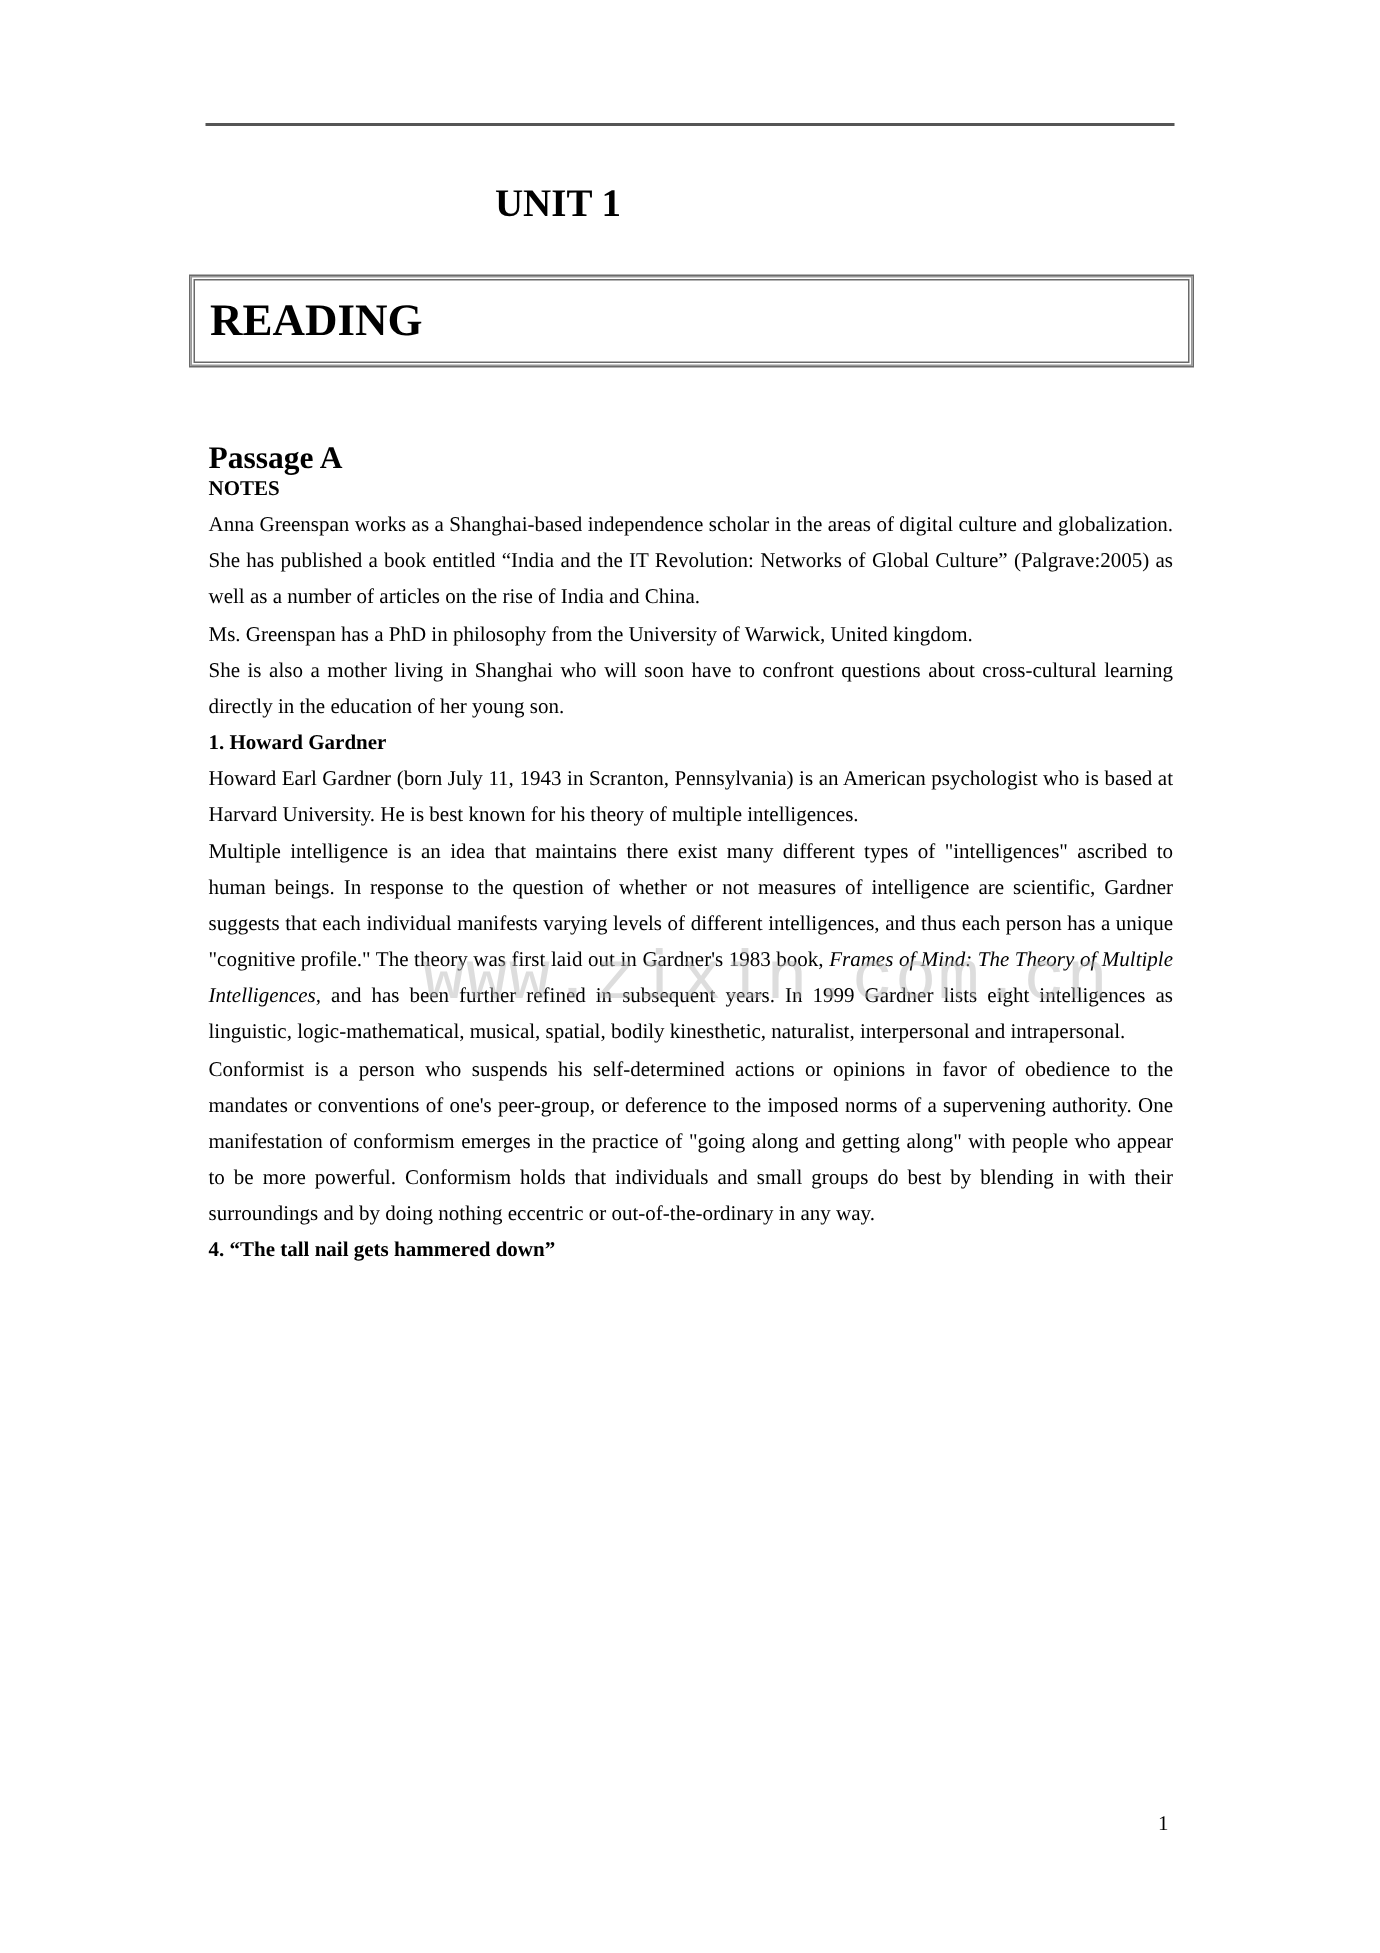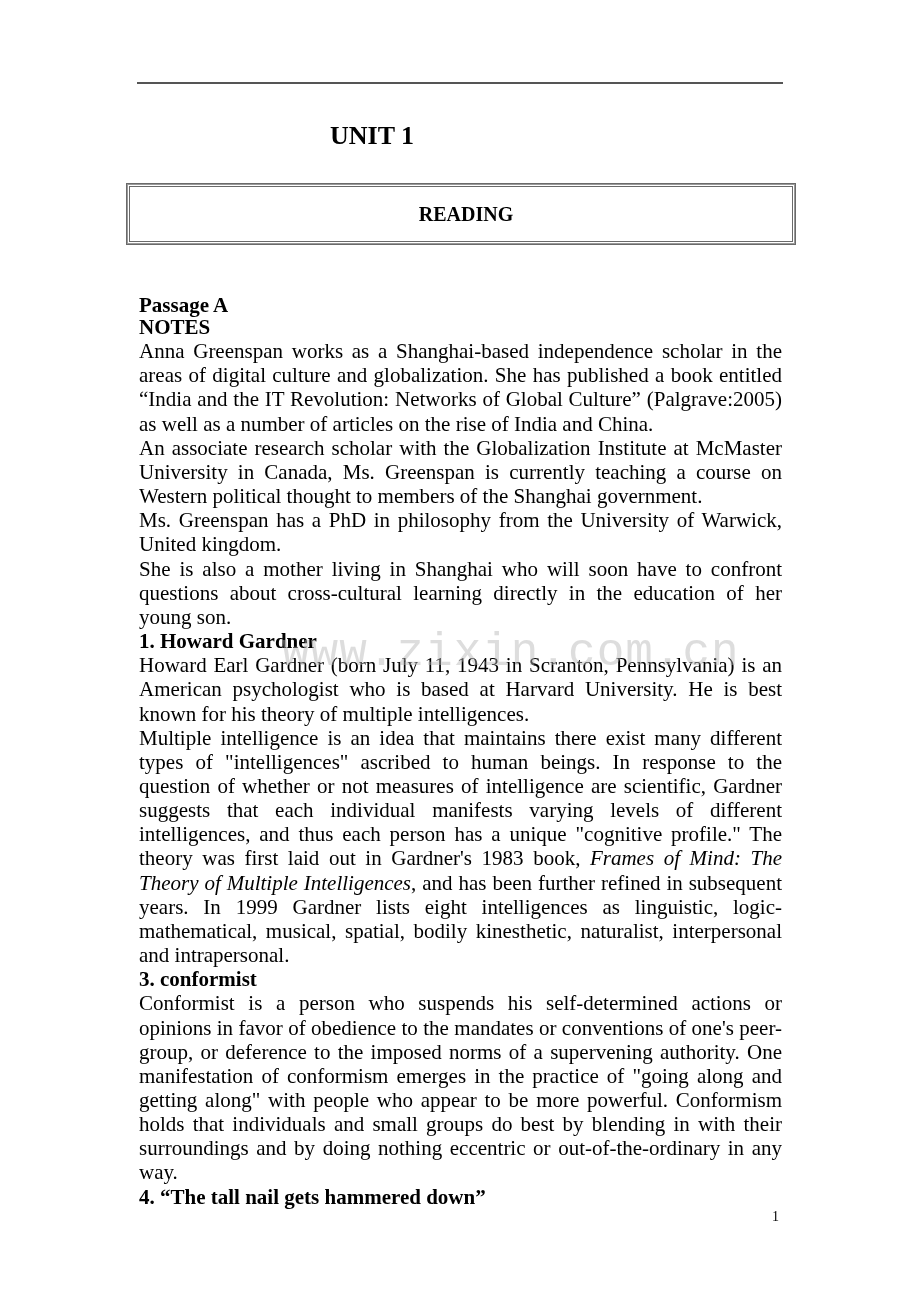--- a/index.html
+++ b/index.html
@@ -4,26 +4,26 @@
 <style>
   html, body { margin: 0; padding: 0; background: #ffffff; }
   body { width: 920px; height: 1302px; position: relative; overflow: hidden;
          font-family: "Liberation Serif", "DejaVu Serif", serif; color: #000; }
   .top-rule { position: absolute; left: 137px; top: 82px; width: 646px; height: 0;
               border-top: 2px solid #555; }
   .unit-title { position: absolute; left: 0; width: 744px; top: 118px; text-align: center;
                 font-weight: bold; font-size: 26px; line-height: 36px; }
   .reading-box { position: absolute; left: 126px; top: 183px; width: 662px; height: 54px;
                  border: 4px double #6a6a6a; outline: 1px solid #999; outline-offset: -2px; }
-  .reading-box .label { display: block; text-align: center; font-weight: bold; font-size: 20px;
+  .reading-box .label { display: block; font-weight: bold; font-size: 30px;
                         line-height: 54px; padding-left: 10px; }
   .passage-title { position: absolute; left: 139px; top: 291px; font-weight: bold;
                    font-size: 21px; line-height: 28px; }
   .content { position: absolute; left: 139px; top: 315px; width: 643px;
-             font-size: 21px; line-height: 24.15px; }
+             font-size: 14px; line-height: 24.15px; }
   .content p { margin: 0; text-align: justify; }
   .content .notes, .content .heading { font-weight: bold; text-align: left; }
   .watermark { position: absolute; left: 282px; top: 604px; font-family: Liberation Mono, monospace;
                font-size: 46px; line-height: 60px; color: rgba(180,180,180,0.45); letter-spacing: 1px;
                pointer-events: none; margin-top: 19px; }
   .page-number { position: absolute; left: 772px; top: 1209px; font-size: 14px; line-height: 16px; }
 </style>
 </head>
 <body>
 
@@ -34,29 +34,27 @@
 <div class="reading-box">
   <span class="label">READING</span>
 </div>
 
 <div class="passage-title">Passage A</div>
 
 <div class="content">
   <p class="notes">NOTES</p>
 
   <p>Anna Greenspan works as a Shanghai-based independence scholar in the areas of digital culture and globalization. She has published a book entitled “India and the IT Revolution: Networks of Global Culture” (Palgrave:2005) as well as a number of articles on the rise of India and China.</p>
-  <p>An associate research scholar with the Globalization Institute at McMaster University in Canada, Ms. Greenspan is currently teaching a course on Western political thought to members of the Shanghai government.</p>
   <p>Ms. Greenspan has a PhD in philosophy from the University of Warwick, United kingdom.</p>
   <p>She is also a mother living in Shanghai who will soon have to confront questions about cross-cultural learning directly in the education of her young son.</p>
 
   <p class="heading">1. Howard Gardner</p>
   <p>Howard Earl Gardner (born July 11, 1943 in Scranton, Pennsylvania) is an American psychologist who is based at Harvard University. He is best known for his theory of multiple intelligences.</p>
   <p><span>Multiple intelligence is an idea that maintains there exist many different types of "intelligences" ascribed to human beings. In response to the question of whether or not measures of intelligence are scientific, Gardner suggests that each individual manifests varying levels of different intelligences, and thus each person has a unique "cognitive profile." The theory was first laid out in Gardner's 1983 book, </span><i>Frames of Mind: The Theory of Multiple Intelligences</i><span>, and has been further refined in subsequent years. In 1999 Gardner lists eight intelligences as linguistic, logic-mathematical, musical, spatial, bodily kinesthetic, naturalist, interpersonal and intrapersonal.</span></p>
 
-  <p class="heading">3. conformist</p>
   <p>Conformist is a person who suspends his self-determined actions or opinions in favor of obedience to the mandates or conventions of one's peer-group, or deference to the imposed norms of a supervening authority. One manifestation of conformism emerges in the practice of "going along and getting along" with people who appear to be more powerful. Conformism holds that individuals and small groups do best by blending in with their surroundings and by doing nothing eccentric or out-of-the-ordinary in any way.</p>
 
   <p class="heading">4. “The tall nail gets hammered down”</p>
 </div>
 
 <div class="watermark">www.zixin.com.cn</div>
 
 <div class="page-number">1</div>
 
 </body></html>

